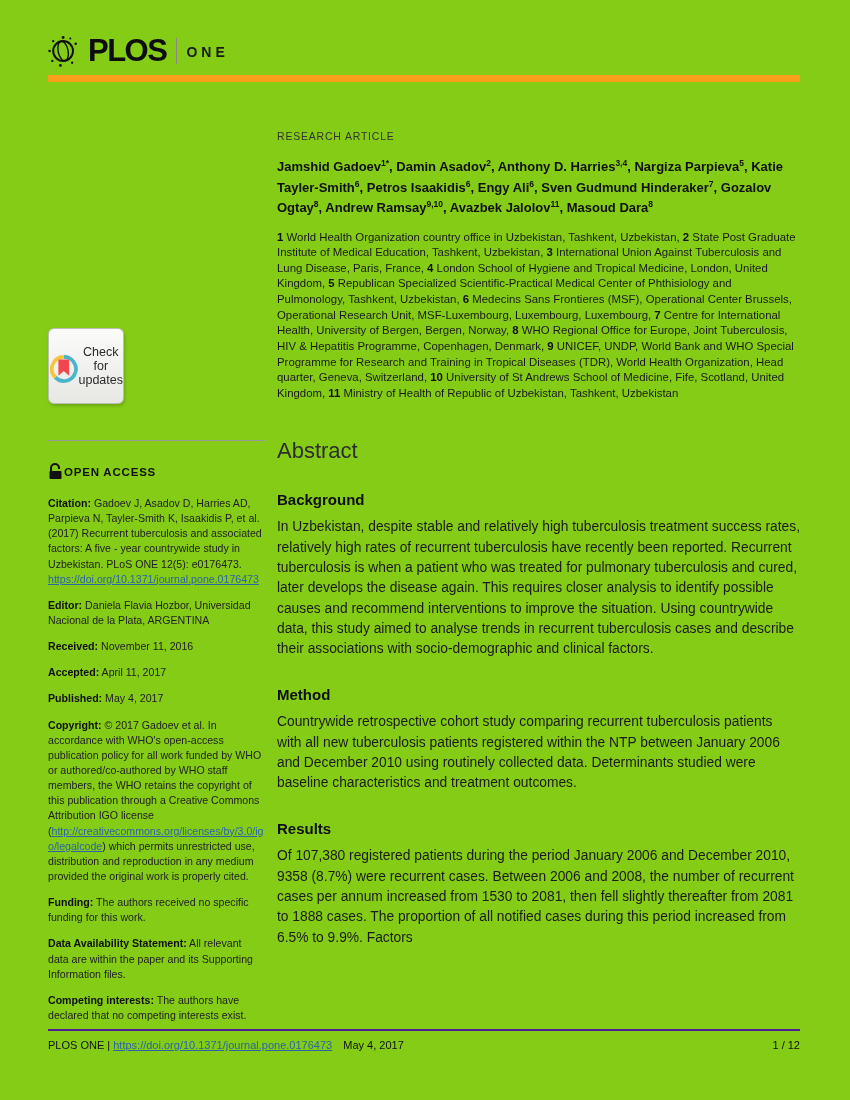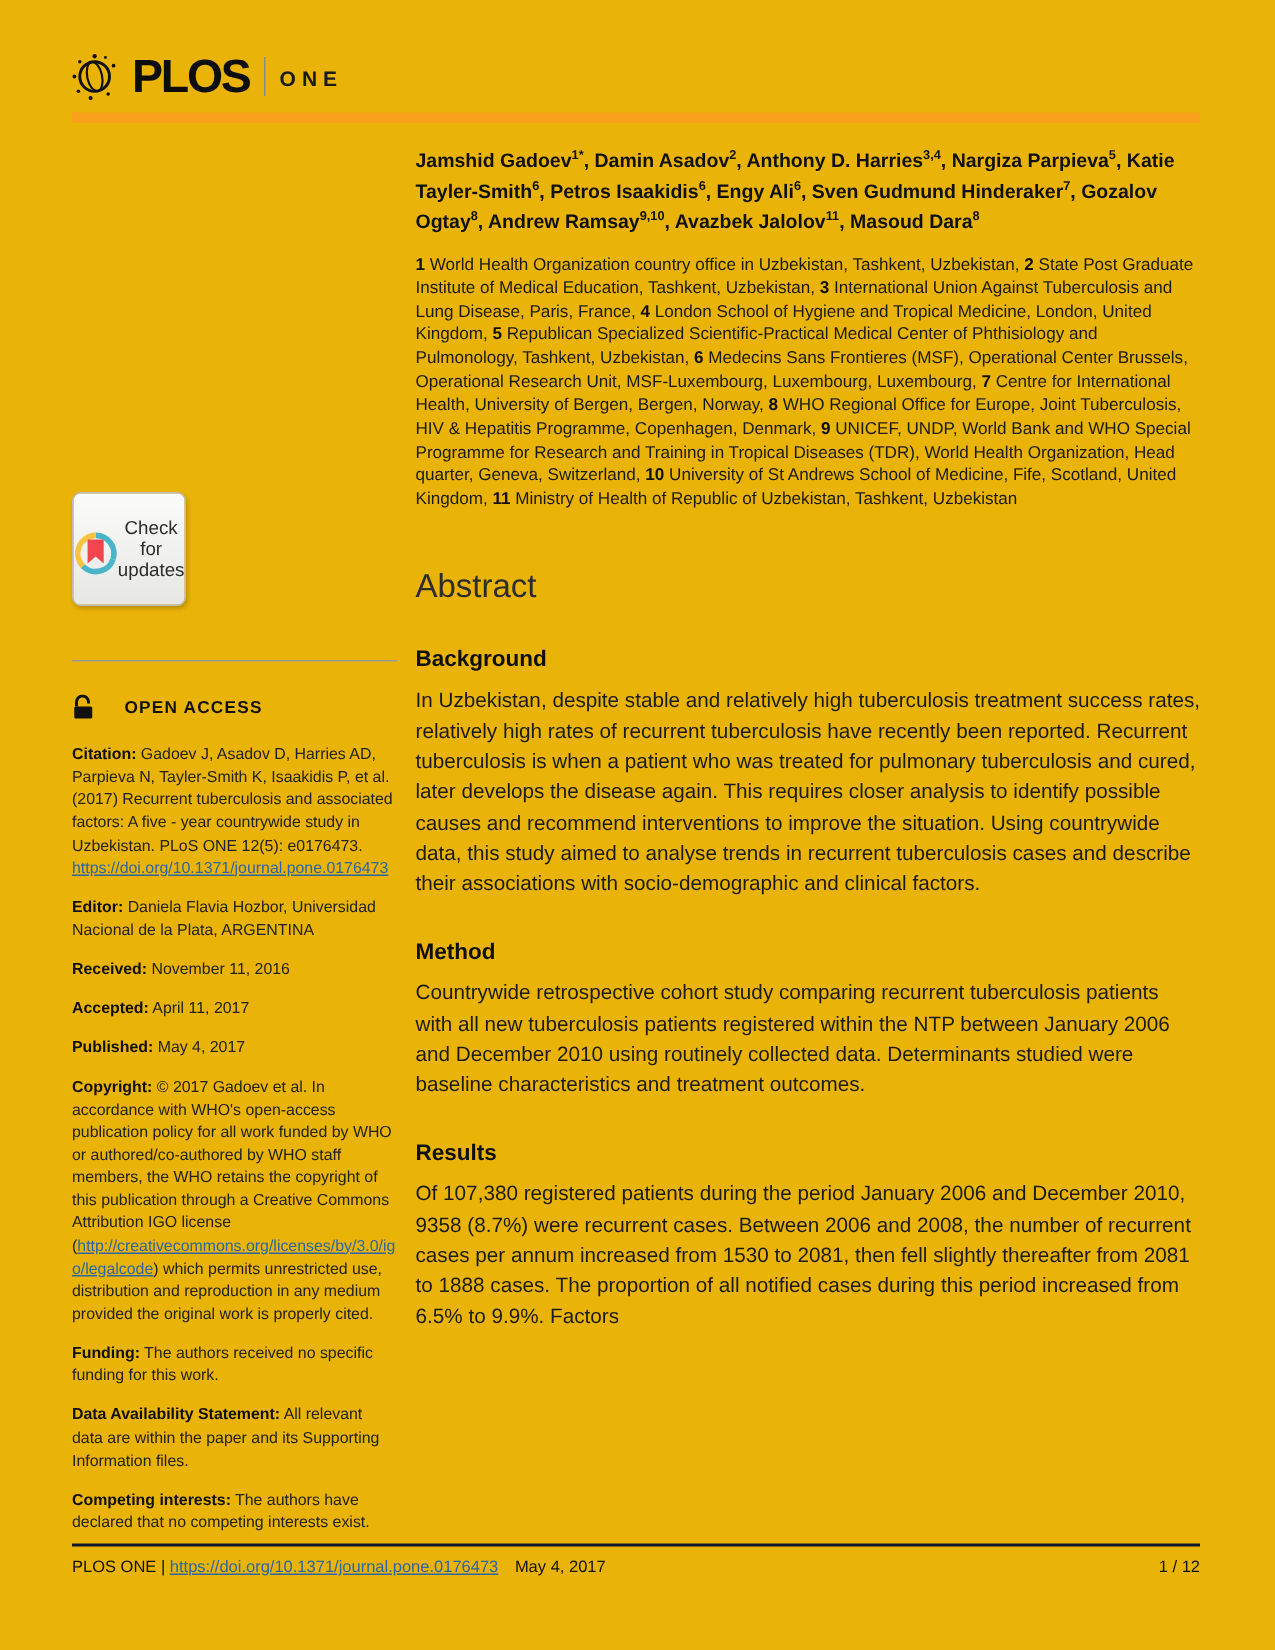--- a/index.html
+++ b/index.html
@@ -1,59 +1,59 @@
 <!DOCTYPE html>
 <html><head>
 <meta charset="utf-8">
 <style>
   html,body{margin:0;padding:0;background:#e9e9e7;}
   .page{
     position:relative;width:850px;height:1100px;margin:0 auto;
-    background:#eab308;font-family:"Liberation Sans",sans-serif;
+    background:#84cc16;font-family:"Liberation Sans",sans-serif;
     color:#1c1c1c;overflow:hidden;
   }
   
   .logo-row{position:absolute;left:46px;top:33px;display:flex;align-items:center;}
   .logo-globe{width:36px;height:36px;margin-right:6px;}
   .logo-plos{font-size:31px;font-weight:800;letter-spacing:-1.5px;color:#0d0d0d;}
   .logo-divider{width:1px;height:26px;background:#8a8a8a;margin:0 9px 0 10px;}
   .logo-one{font-size:14px;font-weight:700;letter-spacing:4px;color:#1a1a1a;padding-top:2px;}
   .orange-bar{position:absolute;left:48px;top:75px;width:752px;height:7px;background:#f8a01c;}
   
   .sidebar{position:absolute;left:48px;top:82px;width:217px;}
   .badge{
     margin-top:246px;width:74px;height:74px;border:1px solid #bcbcba;border-radius:6px;
     background:linear-gradient(#fbfbfa,#e7e7e4);box-shadow:1px 2px 3px rgba(0,0,0,.18);
     display:flex;flex-direction:row;align-items:center;justify-content:flex-start;cursor:pointer;
   }
   .badge svg{margin-top:5px;}
   .badge-label{font-size:12.5px;line-height:1.1;color:#2b2b2b;text-align:center;margin-top:2px;}
   .side-rule{border:none;border-top:1px solid #9a9a98;margin:36px 0 0 0;width:217px;}
-  .open-access{display:flex;align-items:center;gap:20px;margin-top:22px;text-align:center;}
+  .open-access{display:flex;align-items:center;gap:1px;margin-top:22px;text-align:center;}
   .open-access-text{font-size:11.5px;font-weight:700;letter-spacing:.8px;color:#111;}
   .notes{margin-top:16px;}
   .notes p{font-size:10.6px;line-height:1.43;margin:0 0 11px 0;color:#222;}
   .notes b{color:#0f0f0f;}
   a.lnk{color:#2a66a5;text-decoration:underline;word-break:break-word;cursor:pointer;}
   
   .article{position:absolute;left:277px;top:82px;width:523px;}
   .eyebrow{margin-top:48px;font-size:10.5px;letter-spacing:.8px;color:#333;}
   .title{margin:10px 0 0 0;font-size:24.5px;line-height:1.27;font-weight:400;color:#303030;}
   .authors{margin:15px 0 0 0;font-size:13px;font-weight:700;line-height:1.45;color:#101010;}
   .authors sup{font-size:8.5px;}
   .affiliations{margin:12px 0 0 0;font-size:11.4px;line-height:1.37;color:#1a1a1a;}
   .affiliations b{color:#0f0f0f;}
   .email-line{margin:15px 0 0 0;font-size:12px;color:#111;}
   .email-line a{color:#2a66a5;text-decoration:none;cursor:pointer;}
   .abstract-h{margin:37px 0 0 0;font-size:22px;font-weight:400;color:#2d2d2d;}
   .sect h3{margin:27px 0 0 0;font-size:15px;font-weight:700;color:#0f0f0f;}
   .sect p{margin:9px 0 0 0;font-size:13.8px;line-height:1.47;color:#1b1b1b;}
   
   .footer{
-    position:absolute;left:48px;top:1029px;width:752px;border-top:2px solid #0f172a;
+    position:absolute;left:48px;top:1029px;width:752px;border-top:2px solid #4c1d95;
     padding-top:8px;display:flex;justify-content:space-between;font-size:11px;color:#111;
   }
   .footer a{color:#2a66a5;text-decoration:underline;cursor:pointer;}
 </style>
 </head>
 <body>
 
 <div class="page">
 
   <div class="logo-row">
@@ -103,20 +103,21 @@
         <p><b>Accepted:</b> April 11, 2017</p>
         <p><b>Published:</b> May 4, 2017</p>
         <p><b>Copyright:</b> © 2017 Gadoev et al. In accordance with WHO's open-access publication policy for all work funded by WHO or authored/co-authored by WHO staff members, the WHO retains the copyright of this publication through a Creative Commons Attribution IGO license (<a class="lnk">http://creativecommons.org/licenses/by/3.0/igo/legalcode</a>) which permits unrestricted use, distribution and reproduction in any medium provided the original work is properly cited.</p>
         <p><b>Funding:</b> The authors received no specific funding for this work.</p>
         <p><b>Data Availability Statement:</b> All relevant data are within the paper and its Supporting Information files.</p>
         <p><b>Competing interests:</b> The authors have declared that no competing interests exist.</p>
       </div>
   </div>
 
   <div class="article">
+    <div class="eyebrow">RESEARCH ARTICLE</div>
     <p class="authors"><span>Jamshid Gadoev<sup>1*</sup>, </span><span>Damin Asadov<sup>2</sup>, </span><span>Anthony D. Harries<sup>3,4</sup>, </span><span>Nargiza Parpieva<sup>5</sup>, </span><span>Katie Tayler-Smith<sup>6</sup>, </span><span>Petros Isaakidis<sup>6</sup>, </span><span>Engy Ali<sup>6</sup>, </span><span>Sven Gudmund Hinderaker<sup>7</sup>, </span><span>Gozalov Ogtay<sup>8</sup>, </span><span>Andrew Ramsay<sup>9,10</sup>, </span><span>Avazbek Jalolov<sup>11</sup>, </span><span>Masoud Dara<sup>8</sup></span></p>
     <p class="affiliations"><b>1</b> World Health Organization country office in Uzbekistan, Tashkent, Uzbekistan, <b>2</b> State Post Graduate Institute of Medical Education, Tashkent, Uzbekistan, <b>3</b> International Union Against Tuberculosis and Lung Disease, Paris, France, <b>4</b> London School of Hygiene and Tropical Medicine, London, United Kingdom, <b>5</b> Republican Specialized Scientific-Practical Medical Center of Phthisiology and Pulmonology, Tashkent, Uzbekistan, <b>6</b> Medecins Sans Frontieres (MSF), Operational Center Brussels, Operational Research Unit, MSF-Luxembourg, Luxembourg, Luxembourg, <b>7</b> Centre for International Health, University of Bergen, Bergen, Norway, <b>8</b> WHO Regional Office for Europe, Joint Tuberculosis, HIV &amp; Hepatitis Programme, Copenhagen, Denmark, <b>9</b> UNICEF, UNDP, World Bank and WHO Special Programme for Research and Training in Tropical Diseases (TDR), World Health Organization, Head quarter, Geneva, Switzerland, <b>10</b> University of St Andrews School of Medicine, Fife, Scotland, United Kingdom, <b>11</b> Ministry of Health of Republic of Uzbekistan, Tashkent, Uzbekistan</p>
     <h2 class="abstract-h">Abstract</h2>
     <div class="sect">
         <h3>Background</h3>
         <p>In Uzbekistan, despite stable and relatively high tuberculosis treatment success rates, relatively high rates of recurrent tuberculosis have recently been reported. Recurrent tuberculosis is when a patient who was treated for pulmonary tuberculosis and cured, later develops the disease again. This requires closer analysis to identify possible causes and recommend interventions to improve the situation. Using countrywide data, this study aimed to analyse trends in recurrent tuberculosis cases and describe their associations with socio-demographic and clinical factors.</p>
         <h3>Method</h3>
         <p>Countrywide retrospective cohort study comparing recurrent tuberculosis patients with all new tuberculosis patients registered within the NTP between January 2006 and December 2010 using routinely collected data. Determinants studied were baseline characteristics and treatment outcomes.</p>
         <h3>Results</h3>
         <p>Of 107,380 registered patients during the period January 2006 and December 2010, 9358 (8.7%) were recurrent cases. Between 2006 and 2008, the number of recurrent cases per annum increased from 1530 to 2081, then fell slightly thereafter from 2081 to 1888 cases. The proportion of all notified cases during this period increased from 6.5% to 9.9%. Factors</p>

